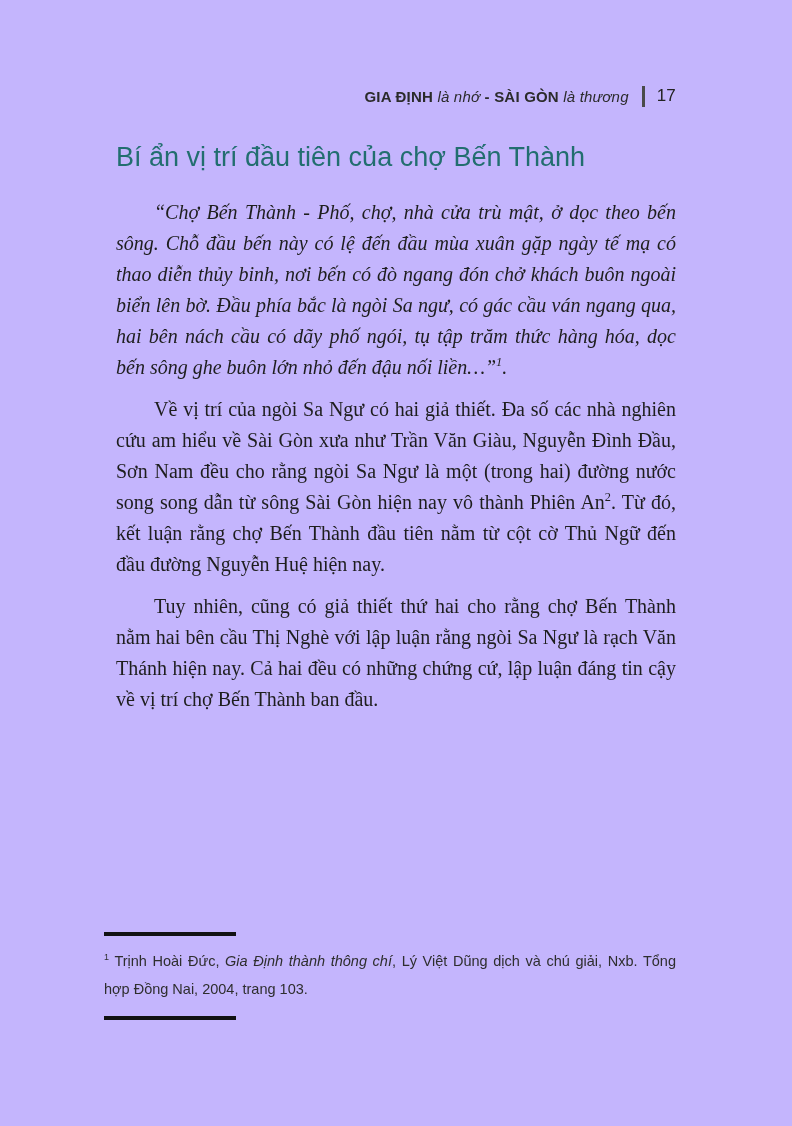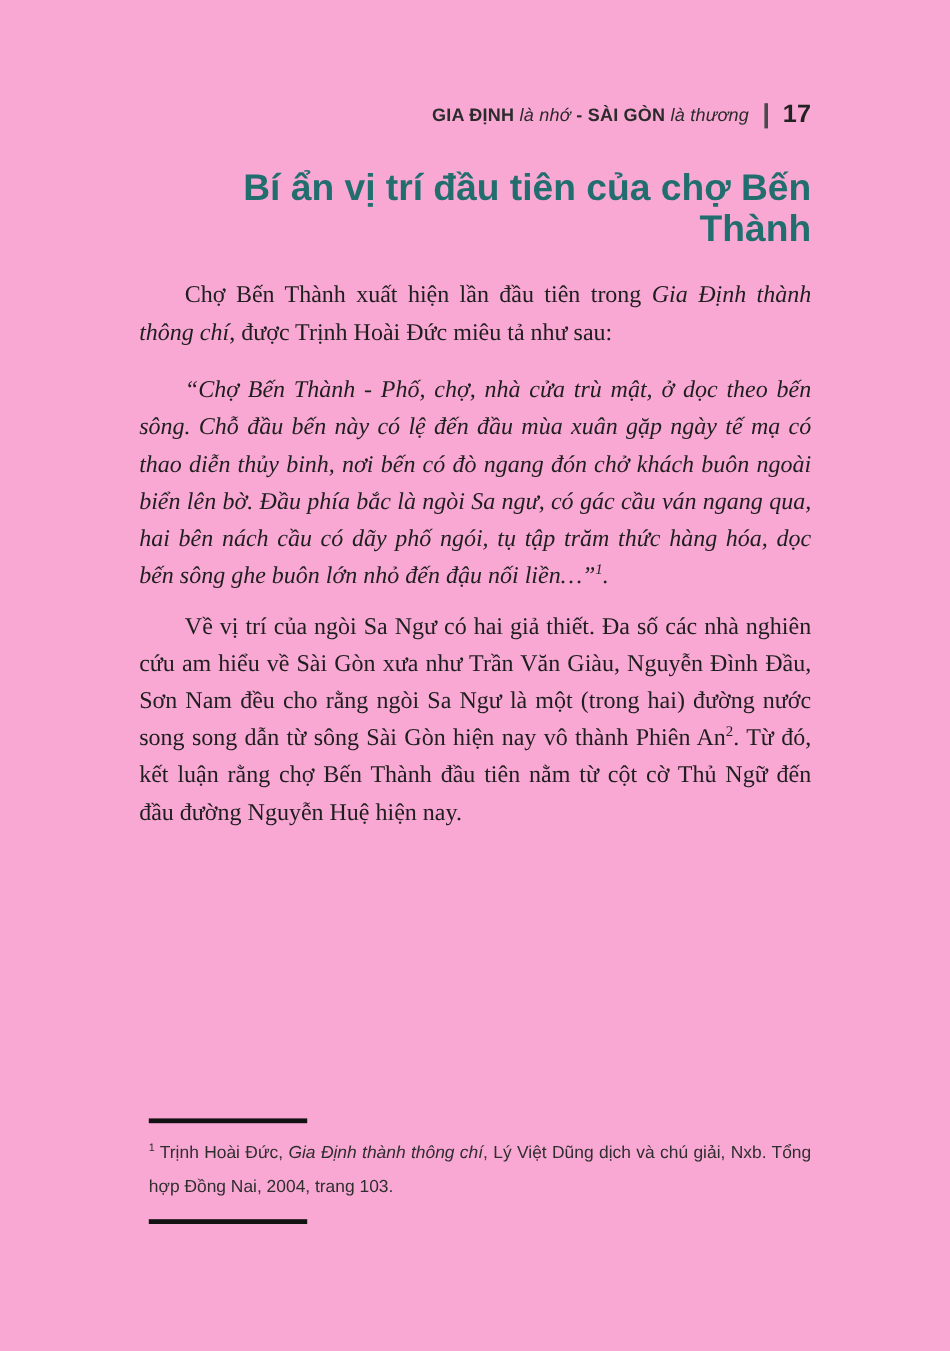--- a/index.html
+++ b/index.html
@@ -7,21 +7,21 @@
   body {
     width: 792px;
     height: 1126px;
     font-family: "Liberation Serif", serif;
     position: relative;
   }
   .page {
     position: relative;
     width: 792px;
     height: 1126px;
-    background: #f9a8d4;
+    background: #c4b5fd;
     padding: 84px 116px 0 116px;
     overflow: hidden;
   }
   .running-header {
     display: flex;
     justify-content: flex-end;
     align-items: center;
     font-family: "Liberation Sans", sans-serif;
     font-size: 15px;
     color: #2b2b2b;
@@ -33,50 +33,50 @@
   .run-i { font-style: italic; font-weight: 400; }
   .header-divider {
     display: inline-block;
     width: 3px;
     height: 21px;
     background: #4a4a4a;
     margin: 0 12px 0 13px;
   }
   .page-number {
     font-family: "Liberation Sans", sans-serif;
-    font-weight: 700;
-    font-size: 21px;
+    font-weight: 400;
+    font-size: 17px;
     color: #222222;
   }
   .chapter-title {
     font-family: "Liberation Sans", sans-serif;
-    font-weight: 700;
-    font-size: 31px;
+    font-weight: 400;
+    font-size: 27px;
     line-height: 34px;
-    text-align: right;
+    text-align: left;
     margin-top: 32px;
   }
   .body-text { margin-top: 23px; }
   .para {
     font-size: 20px;
     line-height: 31px;
     text-align: justify;
     text-indent: 38px;
     color: #1e1e1e;
     margin-bottom: 11px;
   }
   .para.quote { font-style: italic; margin-top: 17px; }
   sup {
     font-size: 0.62em;
     vertical-align: super;
     line-height: 0;
   }
   .footnotes {
     position: absolute;
-    left: 124px;
+    left: 104px;
     right: 116px;
     top: 932px;
   }
   .fn-rule {
     width: 132px;
     height: 4px;
     background: #121212;
     margin-bottom: 11px;
   }
   .footnote {
@@ -95,23 +95,23 @@
 
   <header class="running-header">
     <span class="header-text"><span class="run-b">GIA ĐỊNH </span><span class="run-i">là nhớ</span><span class="run-b"> - </span><span class="run-b">SÀI GÒN </span><span class="run-i">là thương</span></span>
     <span class="header-divider"></span>
     <span class="page-number">17</span>
   </header>
 
   <h1 class="chapter-title" style="color: rgb(34, 110, 111);">Bí ẩn vị trí đầu tiên của chợ Bến Thành</h1>
 
   <div class="body-text">
-    <p class="para"><span>Chợ Bến Thành xuất hiện lần đầu tiên trong </span><span class="run-i">Gia Định thành thông chí</span><span>, được Trịnh Hoài Đức miêu tả như sau:</span></p>
     <p class="para quote"><span>“Chợ Bến Thành - Phố, chợ, nhà cửa trù mật, ở dọc theo bến sông. Chỗ đầu bến này có lệ đến đầu mùa xuân gặp ngày tế mạ có thao diễn thủy binh, nơi bến có đò ngang đón chở khách buôn ngoài biển lên bờ. Đầu phía bắc là ngòi Sa ngư, có gác cầu ván ngang qua, hai bên nách cầu có dãy phố ngói, tụ tập trăm thức hàng hóa, dọc bến sông ghe buôn lớn nhỏ đến đậu nối liền…”</span><sup>1</sup><span>.</span></p>
     <p class="para"><span>Về vị trí của ngòi Sa Ngư có hai giả thiết. Đa số các nhà nghiên cứu am hiểu về Sài Gòn xưa như Trần Văn Giàu, Nguyễn Đình Đầu, Sơn Nam đều cho rằng ngòi Sa Ngư là một (trong hai) đường nước song song dẫn từ sông Sài Gòn hiện nay vô thành Phiên An</span><sup>2</sup><span>. Từ đó, kết luận rằng chợ Bến Thành đầu tiên nằm từ cột cờ Thủ Ngữ đến đầu đường Nguyễn Huệ hiện nay.</span></p>
+    <p class="para"><span>Tuy nhiên, cũng có giả thiết thứ hai cho rằng chợ Bến Thành nằm hai bên cầu Thị Nghè với lập luận rằng ngòi Sa Ngư là rạch Văn Thánh hiện nay. Cả hai đều có những chứng cứ, lập luận đáng tin cậy về vị trí chợ Bến Thành ban đầu.</span></p>
   </div>
 
   <footer class="footnotes">
     <div class="fn-rule"></div>
     <p class="footnote"><sup>1</sup><span> Trịnh Hoài Đức, </span><span class="run-i">Gia Định thành thông chí</span><span>, Lý Việt Dũng dịch và chú giải, Nxb. Tổng hợp Đồng Nai, 2004, trang 103.</span></p>
     <div class="fn-rule"></div>
   </footer>
 
 </div>
 

